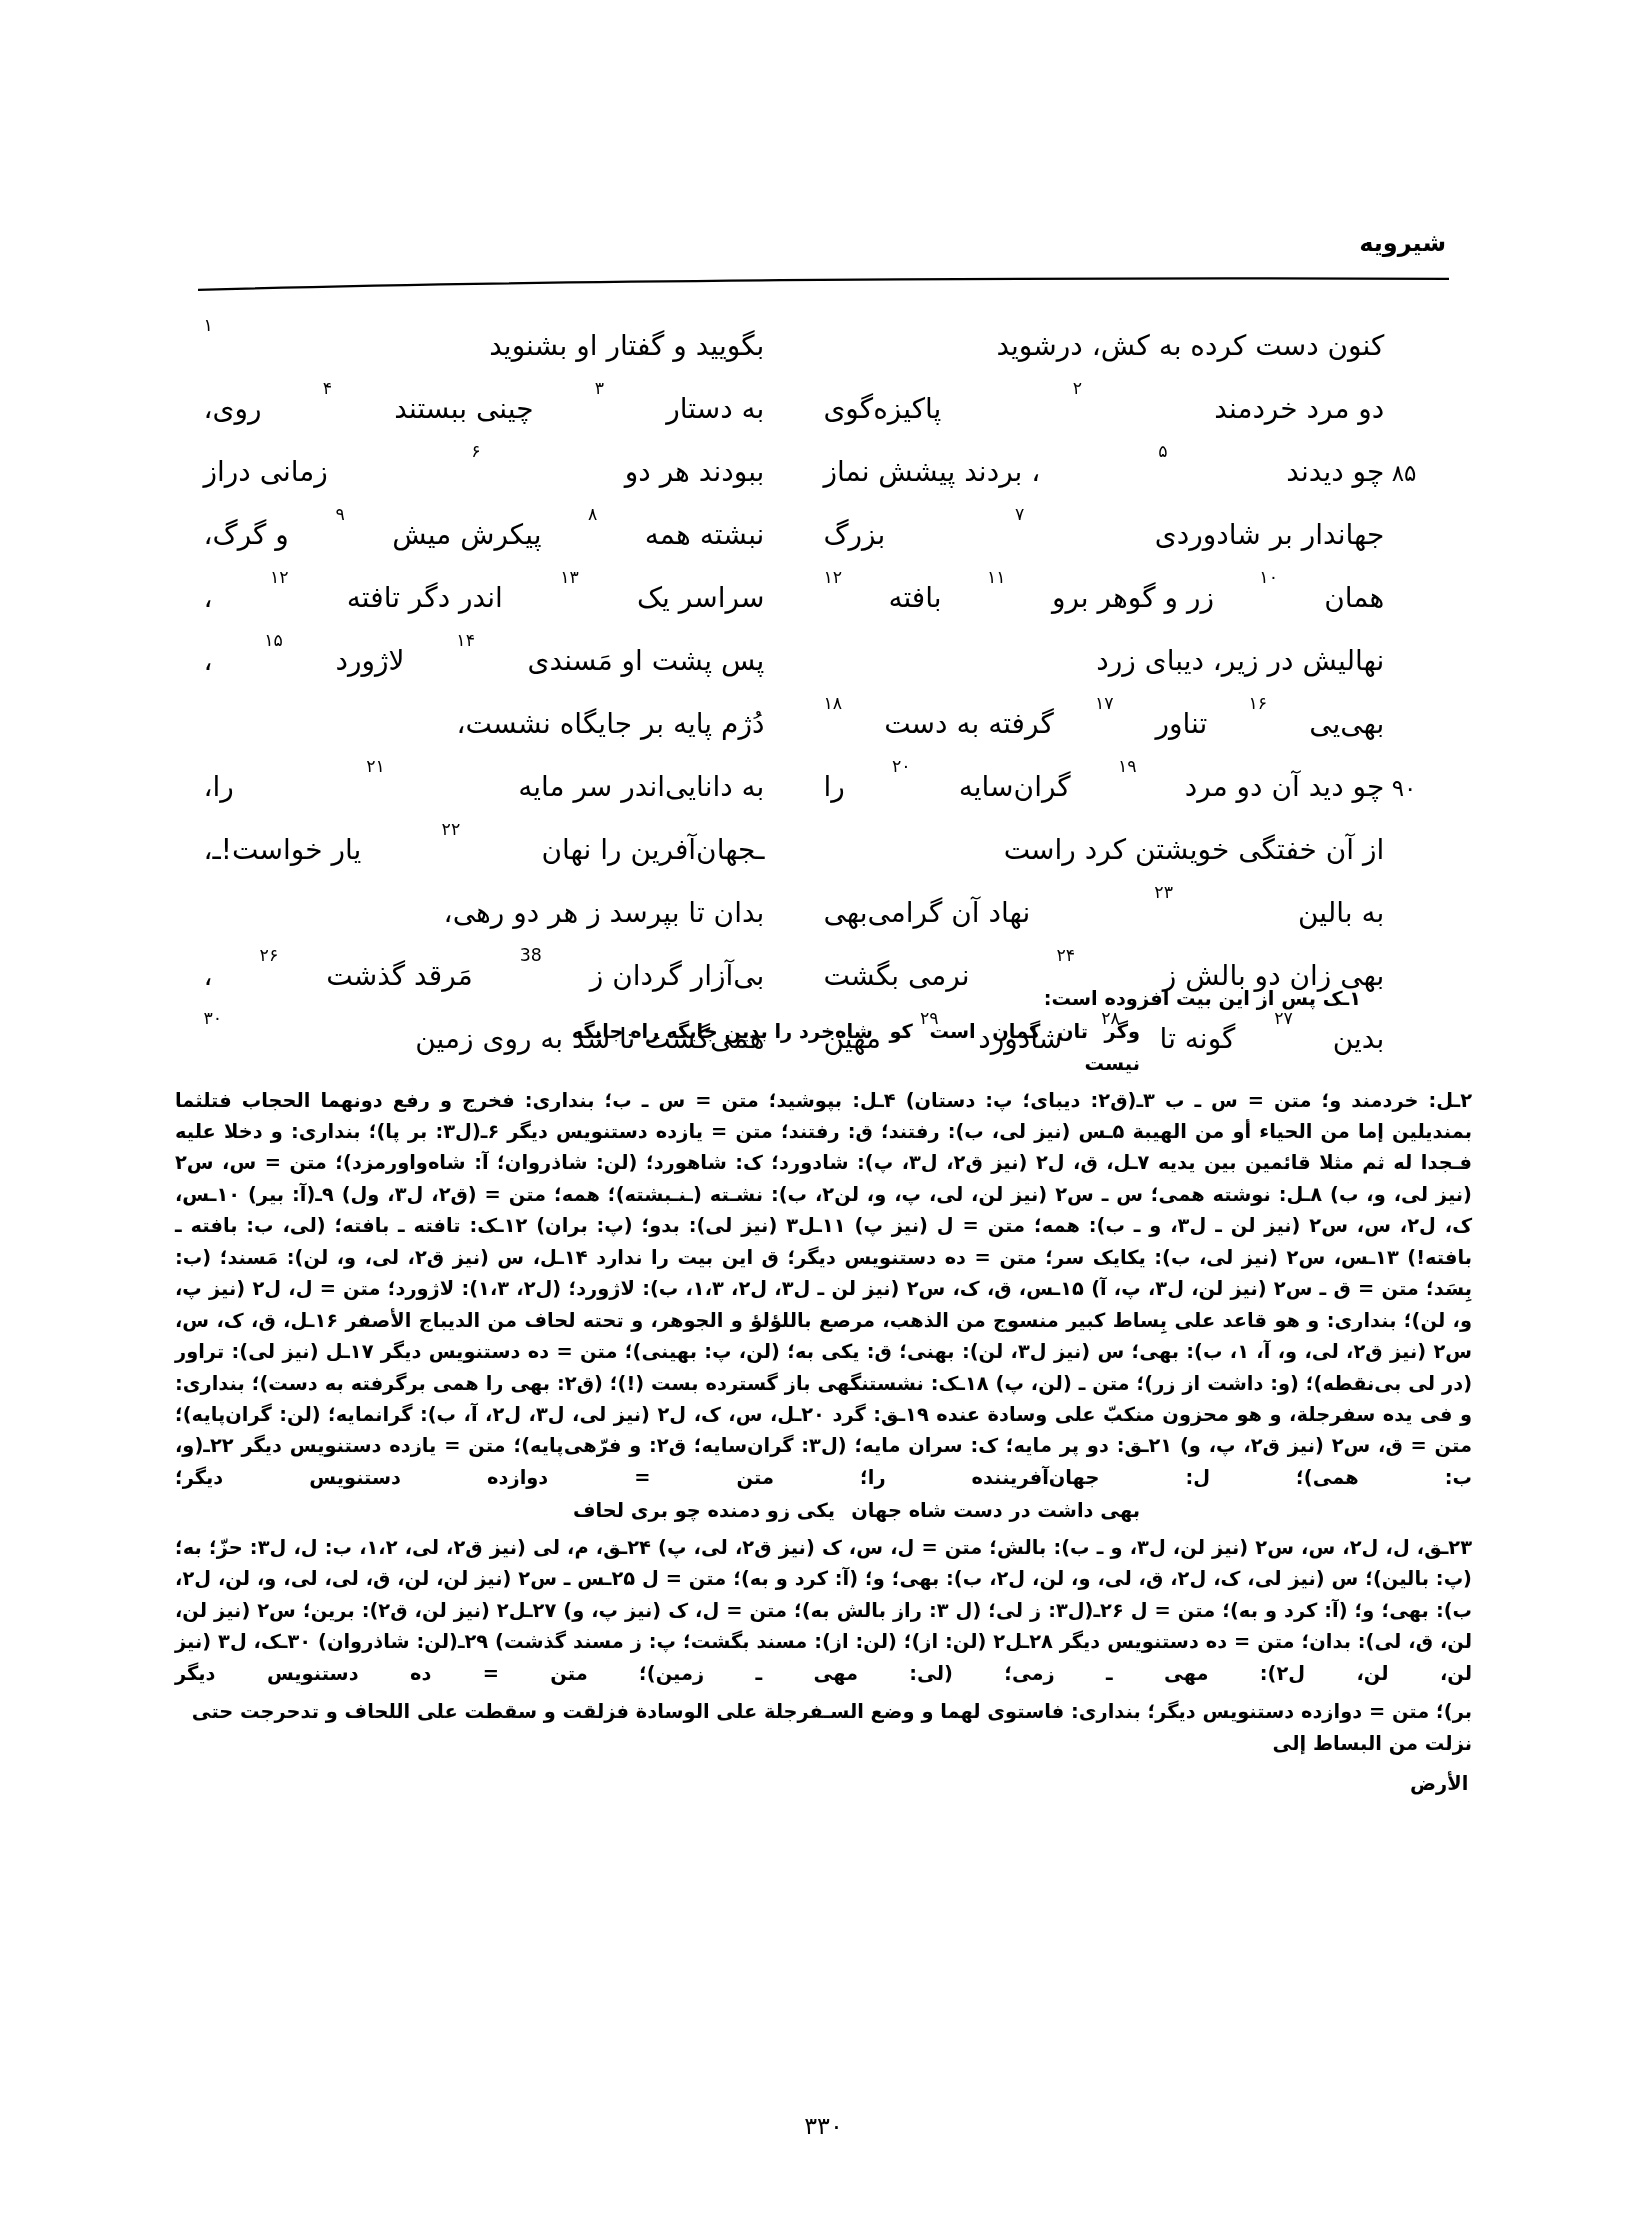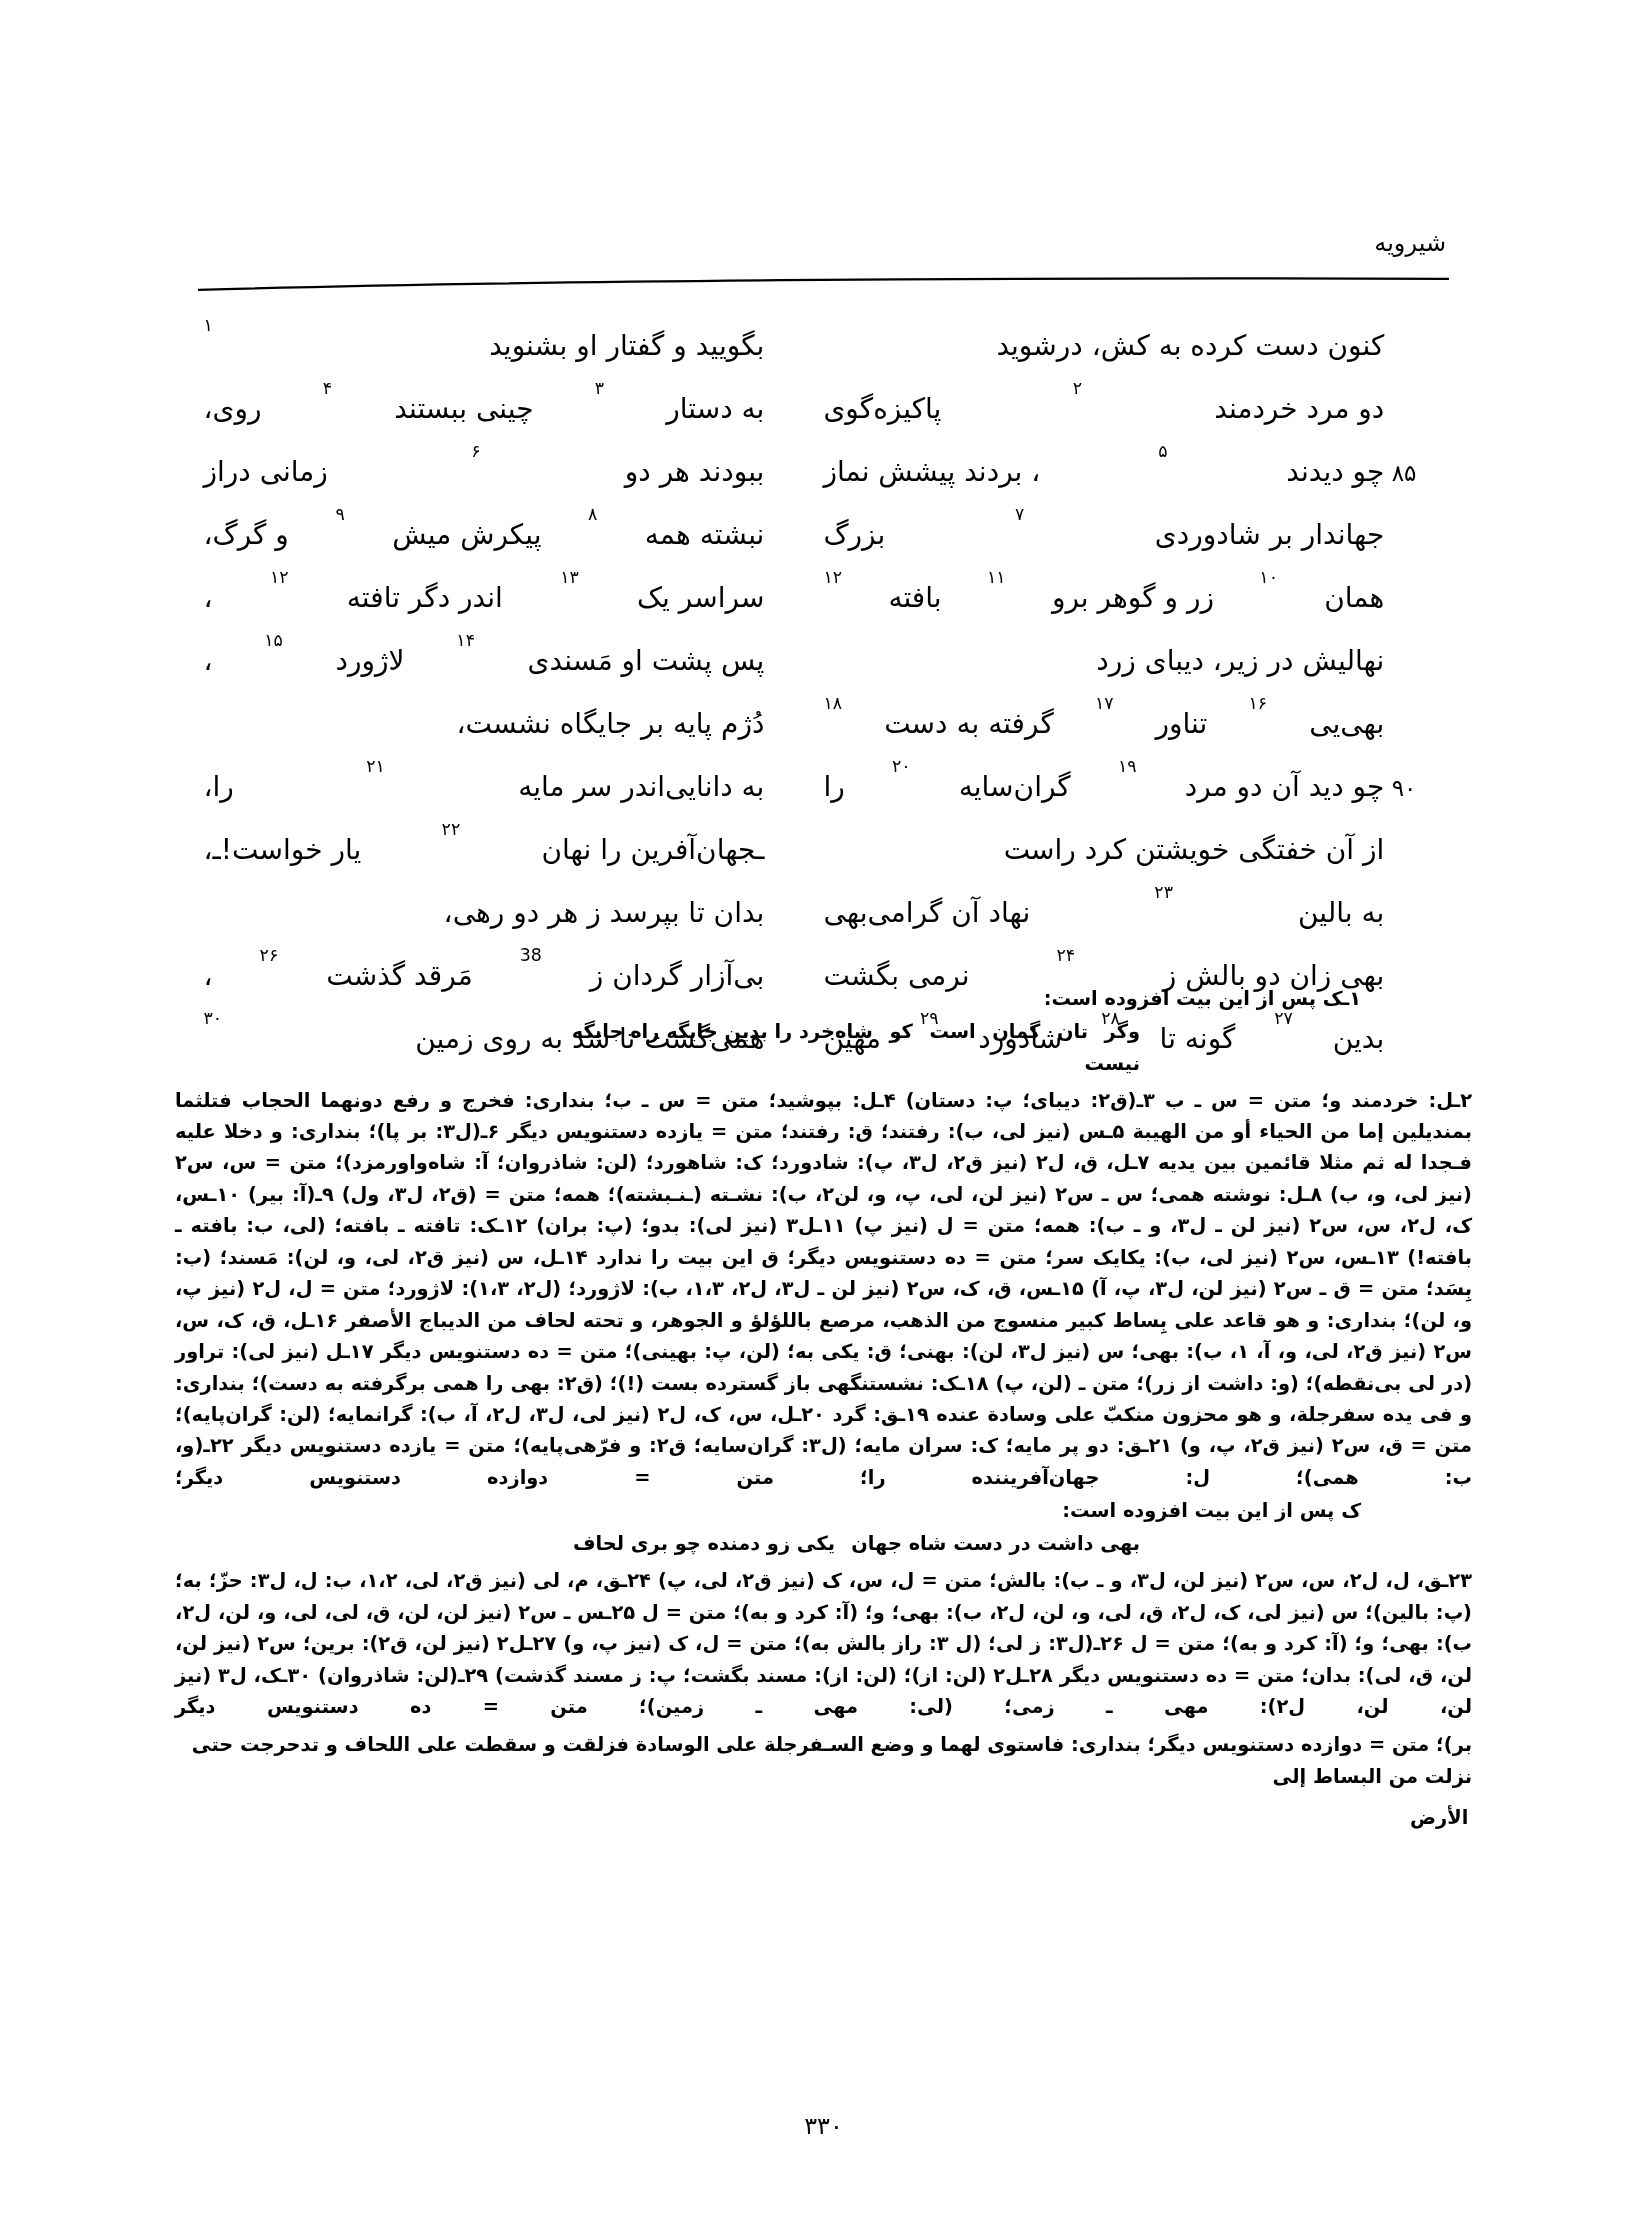--- a/index.html
+++ b/index.html
@@ -20,21 +20,21 @@
     inset: 0;
     direction: rtl;
   }
 
   
   .runhead {
     position: absolute;
     top: 229px;
     right: 201px;
     font-size: 24px;
-    font-weight: normal;
+    font-weight: bold;
     letter-spacing: 0.5px;
   }
   .rule-wrap {
     position: absolute;
     top: 277px;
     left: 198px;
     right: 198px;
     height: 16.6px;
   }
   .rule-wrap svg { display: block; width: 100%; height: 16.6px; }
@@ -215,21 +215,20 @@
 
     <div class="app-lead">١ـک پس از این بیت افزوده است:</div>
 
     <div class="ins-bayt">
       <div class="ins-h">وگر تان گمان است کو شاه نیست</div>
       <div class="ins-h">خرد را بدین جایگه راه جایگه</div>
     </div>
 
     <div class="app-body app-para">٢ـل: خردمند و؛ متن = س ـ ب   ٣ـ(ق٢: دیبای؛ پ: دستان)   ۴ـل: بپوشید؛ متن = س ـ ب؛ بنداری: فخرج و رفع دونهما الحجاب فتلثما بمندیلین إما من الحیاء أو من الهیبة   ۵ـس (نیز لی، ب): رفتند؛ ق: رفتند؛ متن = یازده دستنویس دیگر   ۶ـ(ل٣: بر پا)؛ بنداری: و دخلا علیه فـجدا له ثم مثلا قائمین بین یدیه   ٧ـل، ق، ل٢ (نیز ق٢، ل٣، پ): شادورد؛ ک: شاهورد؛ (لن: شاذروان؛ آ: شاه‌واورمزد)؛ متن = س، س٢ (نیز لی، و، ب)   ٨ـل: نوشته همی؛ س ـ س٢ (نیز لن، لی، پ، و، لن٢، ب): نشـته (ـنـبشته)؛ همه؛ متن = (ق٢، ل٣، ول)   ٩ـ(آ: بیر)   ١٠ـس، ک، ل٢، س، س٢ (نیز لن ـ ل٣، و ـ ب): همه؛ متن = ل (نیز پ)   ١١ـل٣ (نیز لی): بدو؛ (پ: بران)   ١٢ـک: تافته ـ بافته؛ (لی، ب: بافته ـ بافته!)   ١٣ـس، س٢ (نیز لی، ب): یکایک سر؛ متن = ده دستنویس دیگر؛ ق این بیت را ندارد   ١۴ـل، س (نیز ق٢، لی، و، لن): مَسند؛ (ب: بِسَد؛ متن = ق ـ س٢ (نیز لن، ل٣، پ، آ)   ١۵ـس، ق، ک، س٢ (نیز لن ـ ل٣، ل٢، ١،٣، ب): لاژورد؛ (ل٢، ١،٣): لاژورد؛ متن = ل، ل٢ (نیز پ، و، لن)؛ بنداری: و هو قاعد علی بِساط کبیر منسوج من الذهب، مرصع باللؤلؤ و الجوهر، و تحته لحاف من الدیباج الأصفر   ١۶ـل، ق، ک، س، س٢ (نیز ق٢، لی، و، آ، ١، ب): بهی؛ س (نیز ل٣، لن): بهنی؛ ق: یکی به؛ (لن، پ: بهینی)؛ متن = ده دستنویس دیگر   ١٧ـل (نیز لی): تراور (در لی بی‌نقطه)؛ (و: داشت از زر)؛ متن ـ (لن، پ)   ١٨ـک: نشستنگهی باز گسترده بست (!)؛ (ق٢: بهی را همی برگرفته به دست)؛ بنداری: و فی یده سفرجلة، و هو محزون منکبّ علی وسادة عنده   ١۹ـق: گرد   ٢٠ـل، س، ک، ل٢ (نیز لی، ل٣، ل٢، آ، ب): گرانمایه؛ (لن: گران‌پایه)؛ متن = ق، س٢ (نیز ق٢، پ، و)   ٢١ـق: دو پر مایه؛ ک: سران مایه؛ (ل٣: گران‌سایه؛ ق٢: و فرّهی‌پایه)؛ متن = یازده دستنویس دیگر   ٢٢ـ(و، ب: همی)؛ ل: جهان‌آفریننده را؛ متن = دوازده دستنویس دیگر؛</div>
 
-    <div class="app-lead">ک پس از این بیت افزوده است:</div>
 
     <div class="ins-bayt">
       <div class="ins-h">بهی داشت در دست شاه جهان</div>
       <div class="ins-h">یکی زو دمنده چو بری لحاف</div>
     </div>
 
     <div class="app-body app-para">٢٣ـق، ل، ل٢، س، س٢ (نیز لن، ل٣، و ـ ب): بالش؛ متن = ل، س، ک (نیز ق٢، لی، پ)   ٢۴ـق، م، لی (نیز ق٢، لی، ١،٢، ب: ل، ل٣: حزّ؛ به؛ (پ: بالین)؛ س (نیز لی، ک، ل٢، ق، لی، و، لن، ل٢، ب): بهی؛ و؛ (آ: کرد و به)؛ متن = ل   ٢۵ـس ـ س٢ (نیز لن، لن، ق، لی، لی، و، لن، ل٢، ب): بهی؛ و؛ (آ: کرد و به)؛ متن = ل   ٢۶ـ(ل٣: ز لی؛ (ل ٣: راز بالش به)؛ متن = ل، ک (نیز پ، و)   ٢٧ـل٢ (نیز لن، ق٢): برین؛ س٢ (نیز لن، لن، ق، لی): بدان؛ متن = ده دستنویس دیگر   ٢٨ـل٢ (لن: از)؛ (لن: از): مسند بگشت؛ پ: ز مسند گذشت)   ٢۹ـ(لن: شاذروان)   ٣٠ـک، ل٣ (نیز لن، لن، ل٢): مهی ـ زمی؛ (لی: مهی ـ زمین)؛ متن = ده دستنویس دیگر</div>
 
     <div class="app-final">
       <span>بر)؛ متن = دوازده دستنویس دیگر؛ بنداری: فاستوی لهما و وضع السـفرجلة علی الوسادة فزلقت و سقطت علی اللحاف و تدحرجت حتی نزلت من البساط إلی</span>

